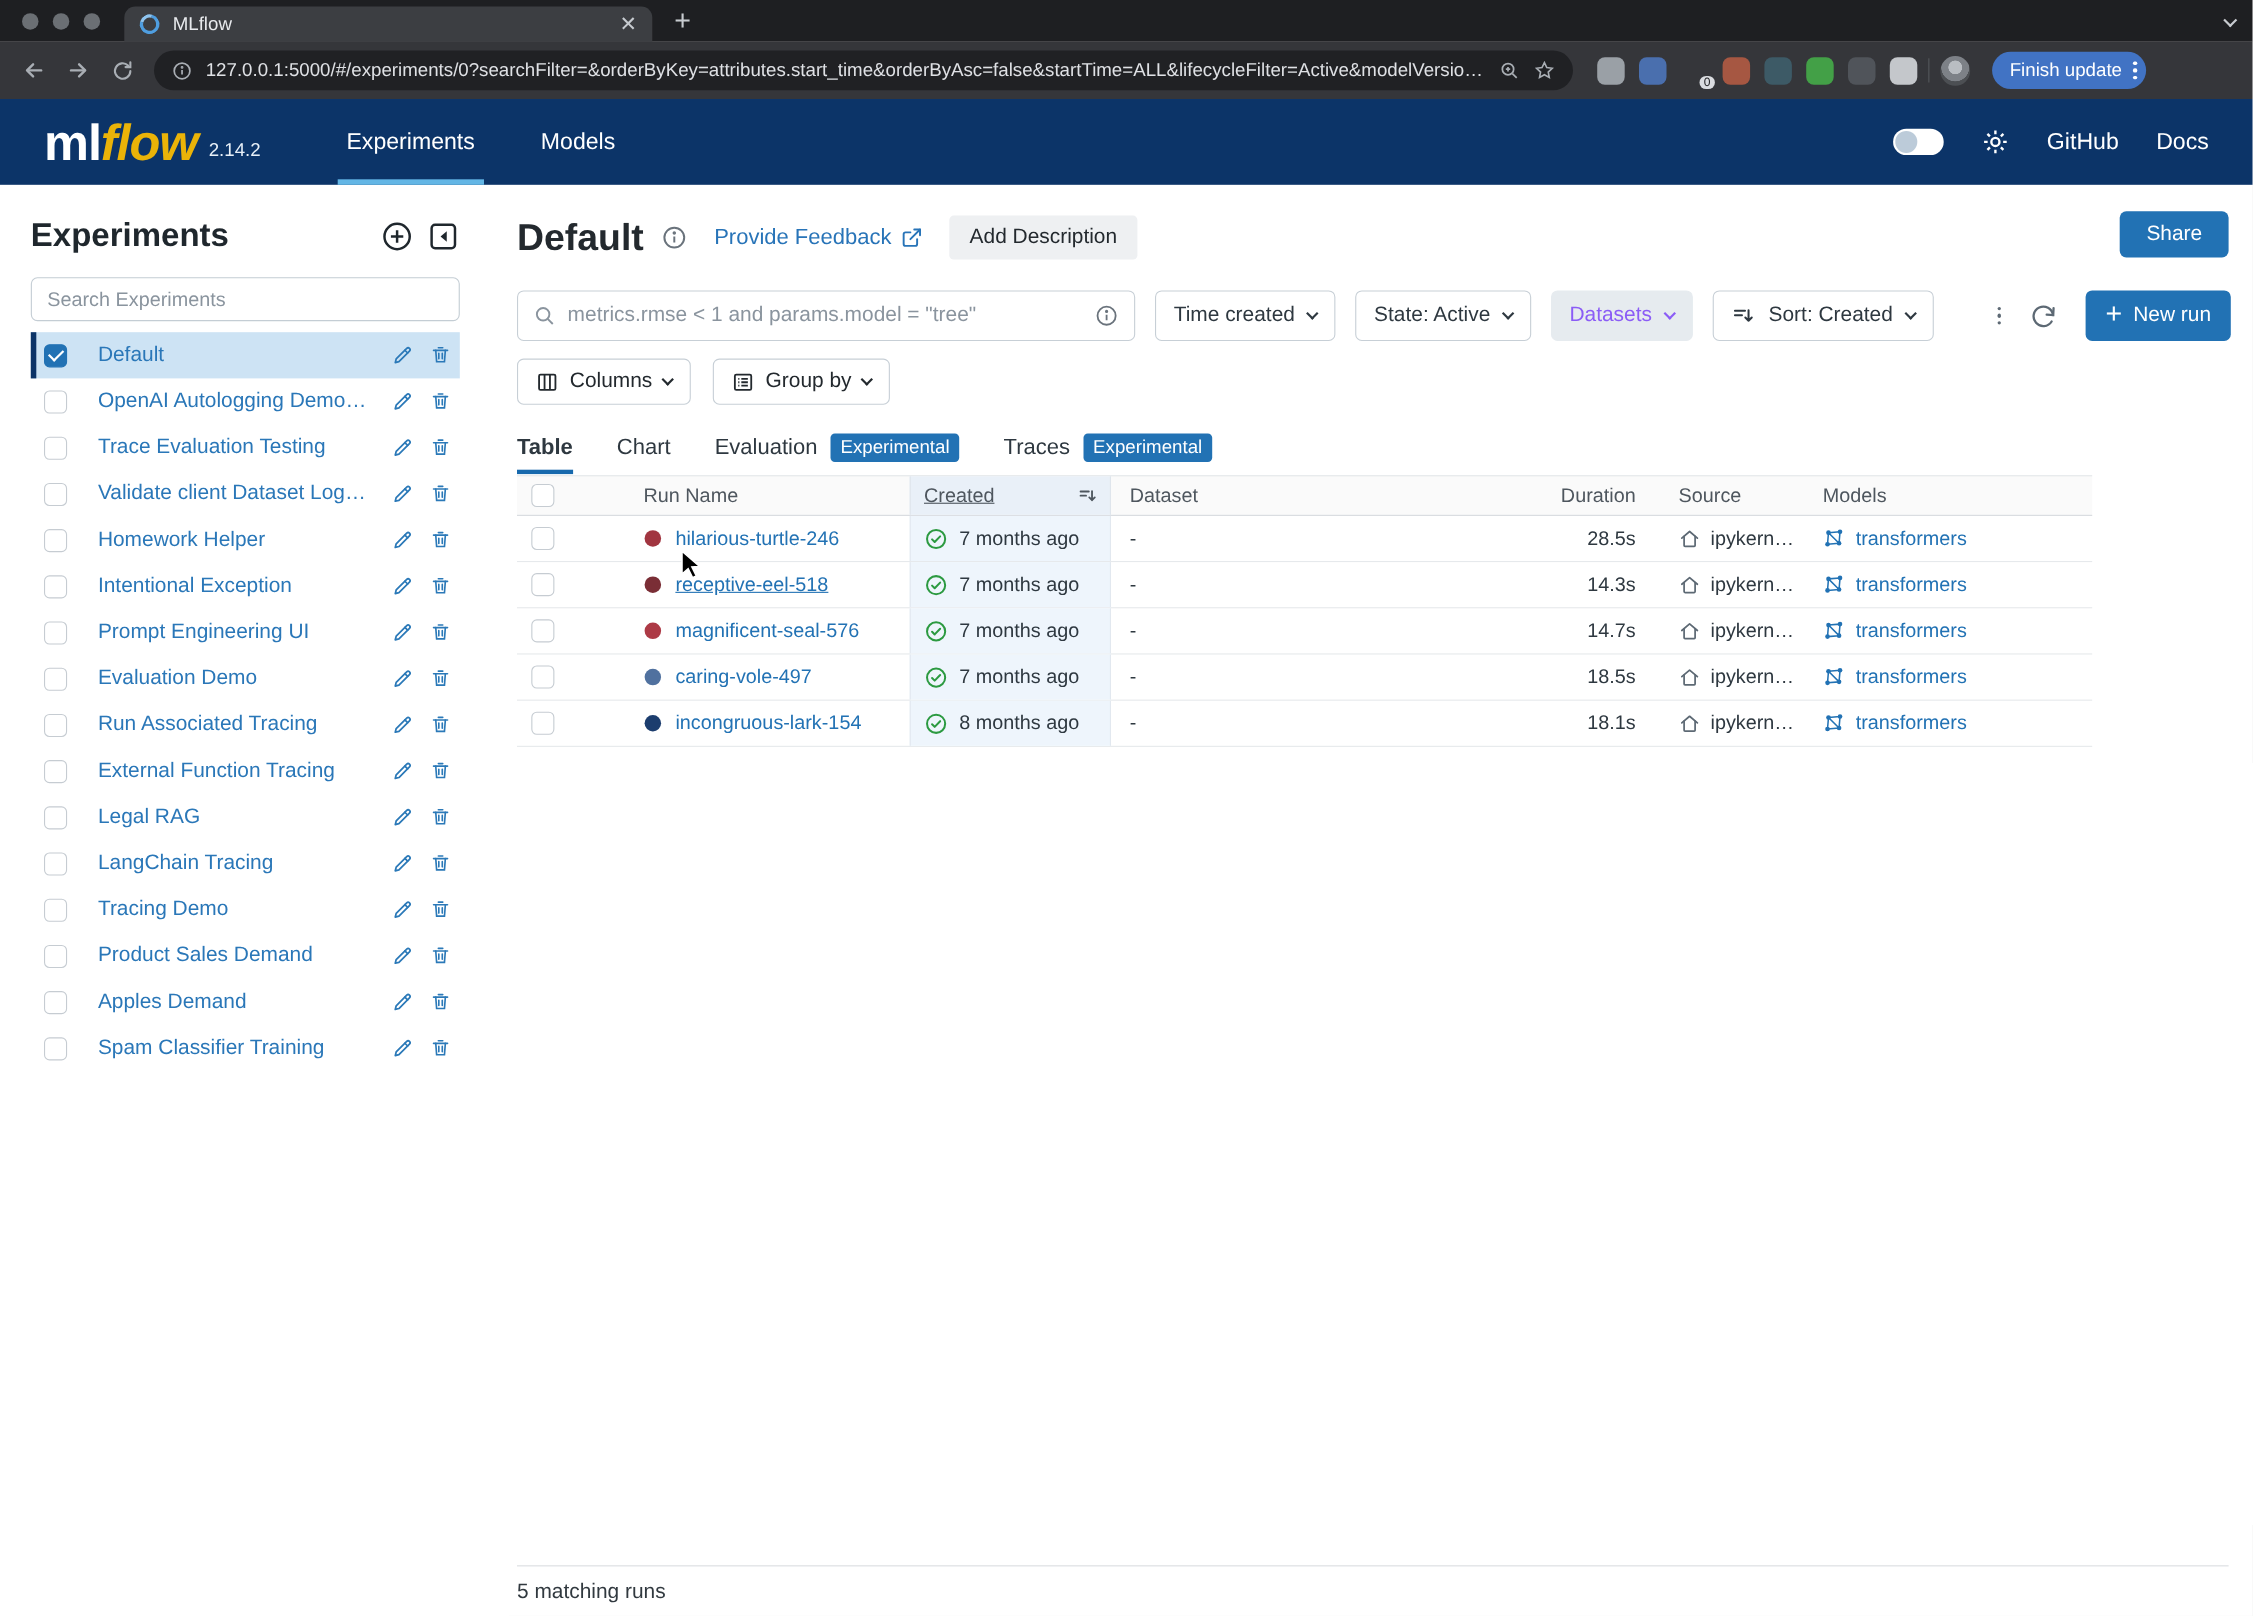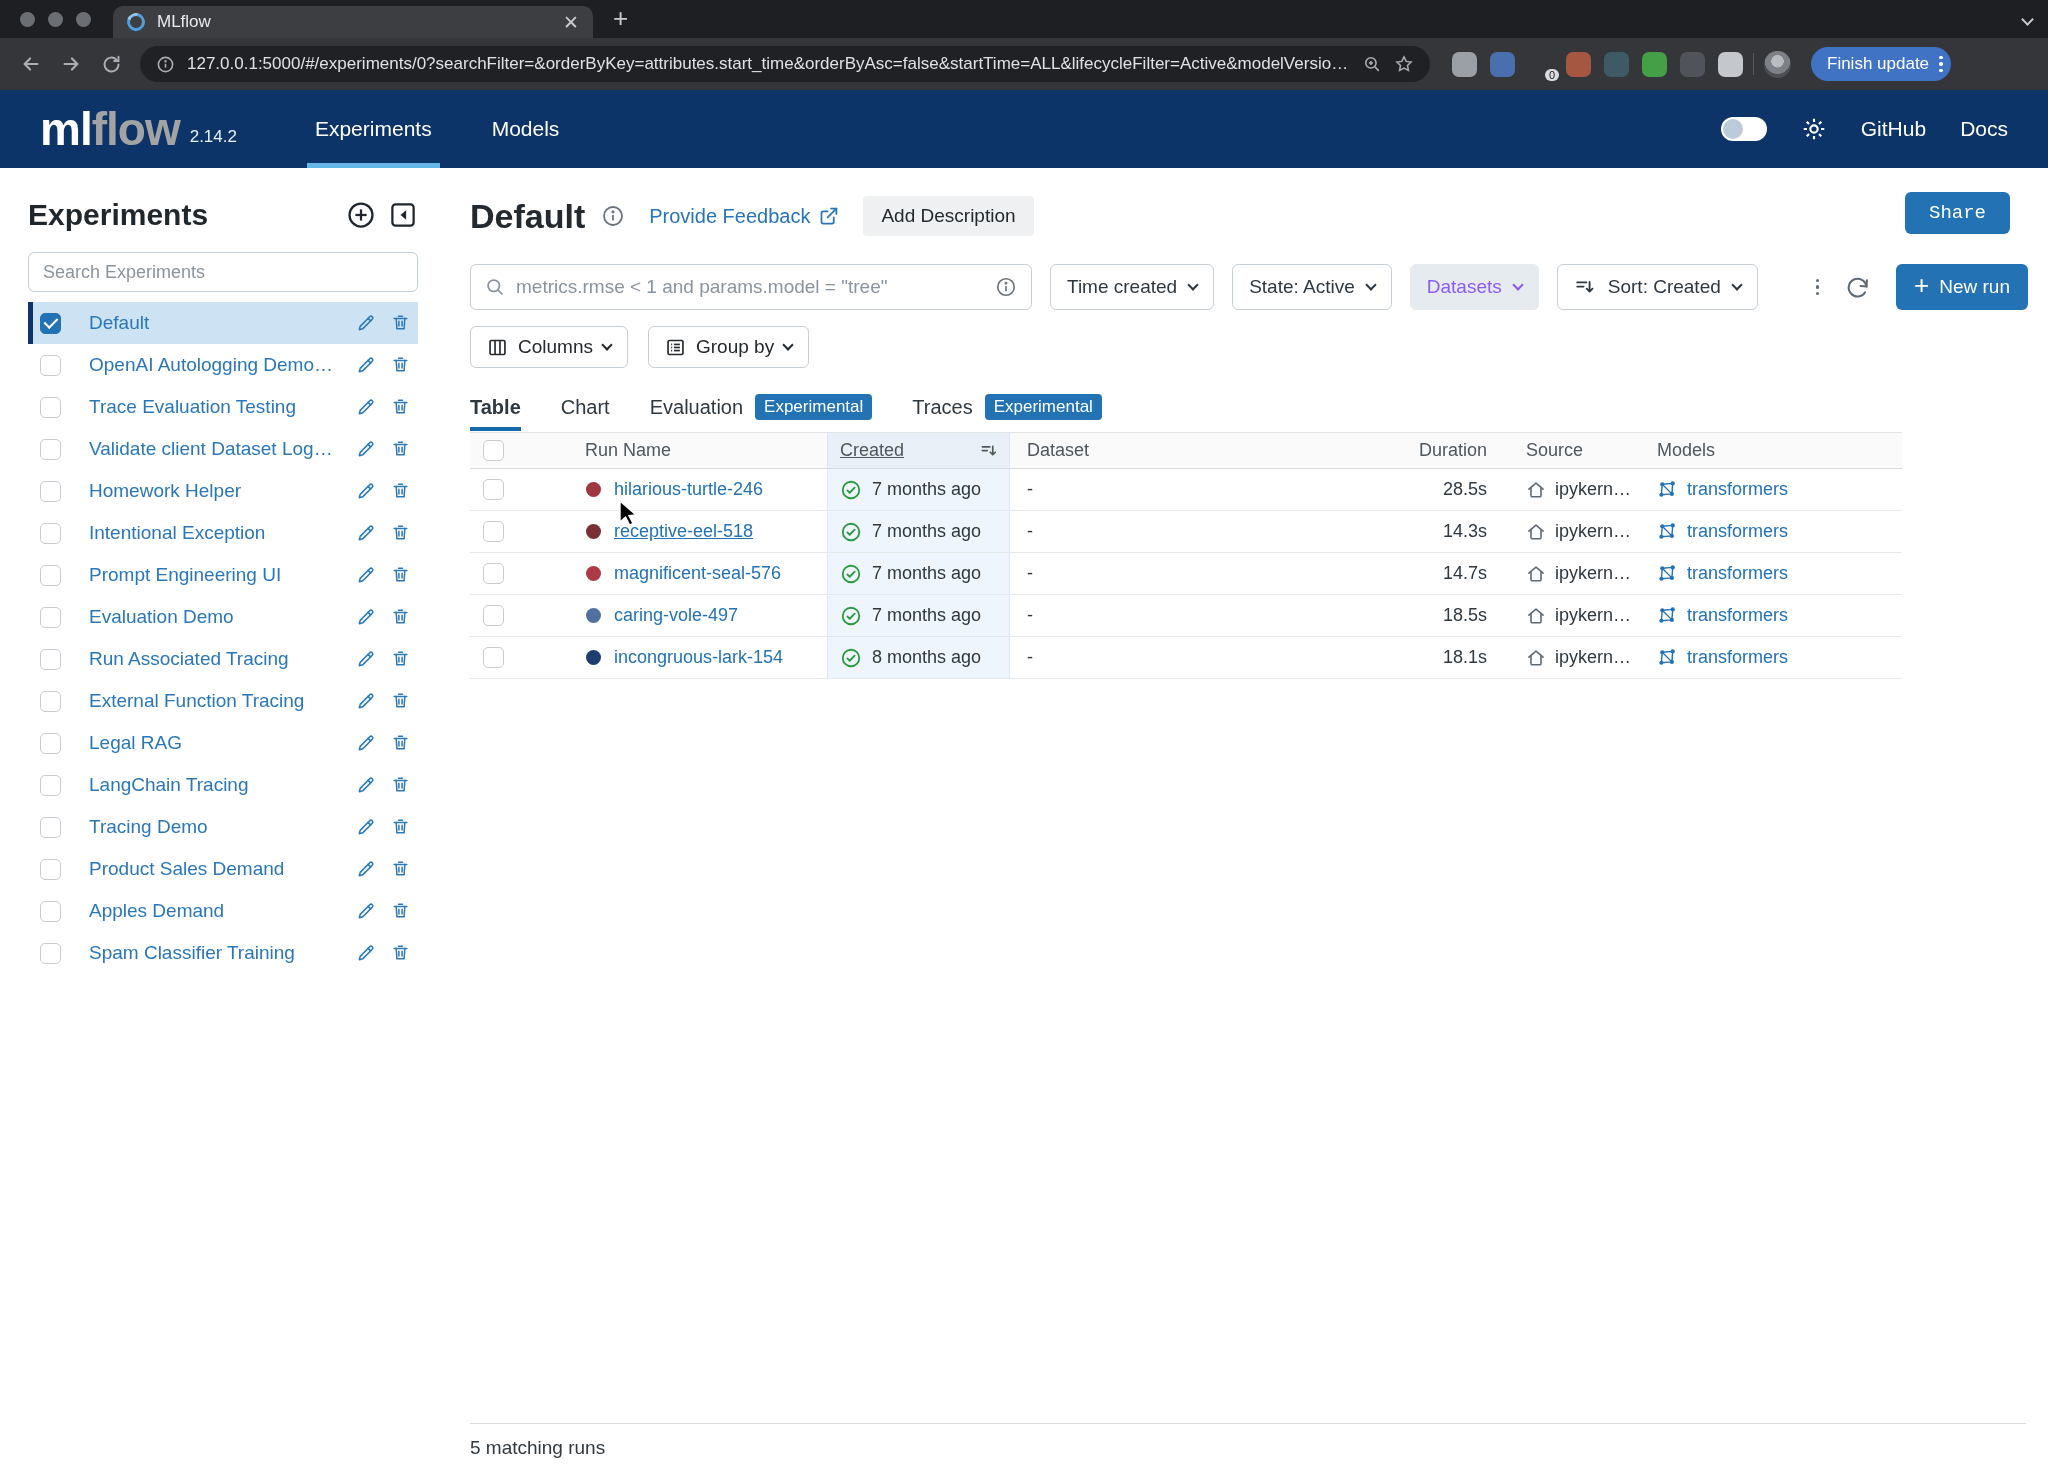--- a/index.html
+++ b/index.html
@@ -30,21 +30,21 @@
   .ext-sep { width:1px; height:22px; background:#55585c; margin:0 4px; }
   .avatar { width:27px; height:27px; border-radius:50%; background:radial-gradient(circle at 50% 38%, #b9bdc2 28%, #7d8187 30%, #7d8187 58%, #4c4f53 60%); }
   .update-pill { height:34px; background:#4173c4; border-radius:17px; color:#fff; font-size:17px; display:flex; align-items:center; gap:10px; padding:0 8px 0 16px; margin-left:14px; }
   .kebab { display:flex; flex-direction:column; gap:3px; align-items:center; }
   .kebab i { width:3.5px; height:3.5px; border-radius:50%; background:currentColor; display:block; }
 
   
   .mlnavbar { height:78px; background:#0c3468; display:flex; align-items:stretch; color:#fff; padding:0 40px; }
   .logo { display:flex; align-items:center; }
   .logo-ml { font-size:46px; font-weight:800; letter-spacing:-1px; }
-  .logo-flow { font-size:46px; font-weight:700; color:#a3a3a3; letter-spacing:-1px; }
+  .logo-flow { font-size:46px; font-weight:700; font-style:italic; color:#eab308; letter-spacing:-1px; }
   .logo-ver { font-size:17px; margin-left:10px; margin-top:16px; color:#e8f0f8; }
   .nav-links { display:flex; margin-left:72px; }
   .nav-link { position:relative; display:flex; align-items:center; padding:0 6px; margin-right:48px; font-size:21px; color:#fff; cursor:default; }
   .nav-link.active::after { content:""; position:absolute; left:-2px; right:-2px; bottom:0; height:5px; background:#63b6e5; }
   .nav-right { margin-left:auto; display:flex; align-items:center; gap:34px; }
   .toggle { width:46px; height:24px; background:#fff; border-radius:12px; position:relative; }
   .toggle::before { content:""; position:absolute; left:2px; top:2px; width:20px; height:20px; border-radius:50%; background:#bccbd9; }
   .nav-right a { color:#fff; font-size:21px; text-decoration:none; }
 
   
@@ -65,21 +65,21 @@
   .exp-item.selected .cb::after { content:""; width:6px; height:11px; border-right:2.5px solid #fff; border-bottom:2.5px solid #fff; transform:rotate(45deg); margin-top:-3px; }
   .exp-label { margin-left:28px; font-size:19px; color:#2a77b8; white-space:nowrap; overflow:hidden; text-overflow:ellipsis; max-width:250px; }
   .exp-actions { margin-left:auto; display:flex; gap:15px; color:#2b79b8; }
 
   
   .main { flex:1; position:relative; padding:14px 20px 0 30px; }
   .title-row { display:flex; align-items:center; gap:16px; margin-top:14px; }
   .page-title { font-size:34px; font-weight:700; color:#23292e; }
   .feedback { display:flex; align-items:center; gap:8px; color:#2874b8; font-size:20px; margin-left:8px; }
   .add-desc { background:#eef0f2; border:none; border-radius:4px; padding:9px 18px; font-size:19px; color:#23292e; font-family:inherit; margin-left:8px; }
-  .share-btn { position:absolute; right:38px; top:24px; background:#2272b4; color:#fff; border:none; border-radius:6px; padding:10px 24px; font-size:19px; font-family:Liberation Mono, monospace; }
+  .share-btn { position:absolute; right:22px; top:24px; background:#2272b4; color:#fff; border:none; border-radius:6px; padding:10px 24px; font-size:19px; font-family:Liberation Sans, sans-serif; }
 
   .filter-row { display:flex; align-items:flex-start; gap:18px; margin-top:28px; }
   .runs-search { width:562px; height:46px; border:1px solid #c7cfd6; border-radius:6px; display:flex; align-items:center; gap:10px; padding:0 14px; }
   .runs-search input { border:none; outline:none; flex:1; font-size:19px; font-family:inherit; color:#2e3840; }
   .runs-search input::placeholder { color:#8a949e; }
   .drop { height:46px; border:1px solid #c7cfd6; border-radius:6px; background:#fff; display:flex; align-items:center; gap:12px; padding:0 16px; font-size:19px; color:#2e3840; font-family:inherit; }
   .drop .chev { width:8px; height:8px; margin-top:-5px; }
   .drop.disabled { background:#e6ebef; border-color:#e6ebef; color:#8b5cf6; }
   .right-tools { margin-left:auto; display:flex; align-items:center; gap:26px; }
   .icon-btn { color:#5d6974; display:flex; align-items:center; }

